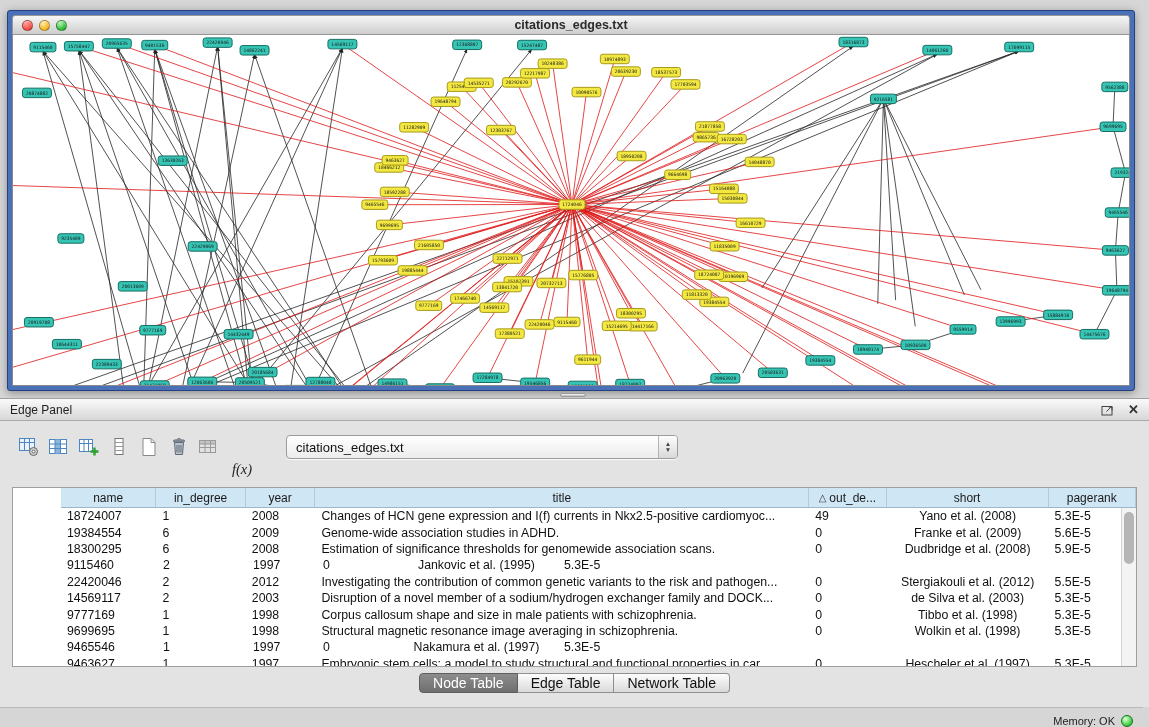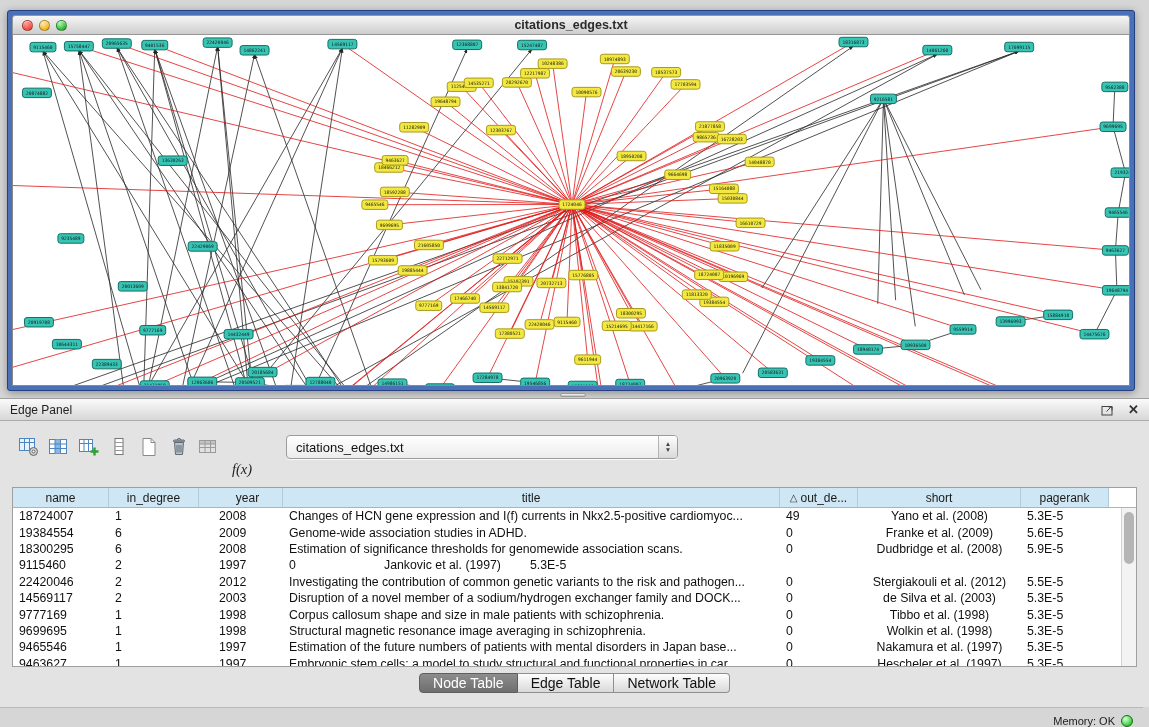--- a/index.html
+++ b/index.html
@@ -46,29 +46,29 @@
     border:1px solid #9c9c9c; border-radius:4px; display:flex; align-items:center;
     font-size:13px; color:#111; padding-left:9px; position:relative;
     box-shadow:0 1px 0 rgba(255,255,255,.8); }
   .stepper { position:absolute; right:0; top:0; bottom:0; width:19px; border-left:1px solid #b3b3b3;
     border-radius:0 3px 3px 0; background:linear-gradient(#fdfdfd,#d9d9d9);
     display:flex; flex-direction:column; align-items:center; justify-content:center; }
   .stepper i { font-style:normal; font-size:6.5px; line-height:6px; color:#444; }
 
   
   .tbl { position:absolute; left:12px; top:88px; right:12px; bottom:40px;
-    background:#fff; border:1px solid #9f9f9f; overflow:hidden; }
+    background:#fff; border:1px solid #9f9f9f; overflow:hidden;padding-left:48px; }
   .tbl-head { display:flex; height:20px; background:#cfe6f4; border-bottom:1px solid #9db8c8; }
   .hc { border-right:1px solid #b2cbdb; display:flex; align-items:center; justify-content:center;
     font-size:12px; color:#1a1a1a; overflow:hidden; white-space:nowrap; }
   .hc.fill { flex:1; background:#fff; border-right:none; }
   .sort-tri { font-size:10px; margin-right:3px; color:#333; }
   .tbl-body .tr { display:flex; height:16.4px; align-items:center; font-size:12.3px; color:#101010; }
   .td { overflow:hidden; white-space:nowrap; padding-left:6px; }
-  .c0 { width:96px; } .c1 { width:90px; } .c2 { width:70px;margin-left:14px; } .c3 { width:497px; }
+  .c0 { width:96px; } .c1 { width:90px; } .c2 { width:70px; } .c3 { width:497px; }
   .c4 { width:78px; } .c5 { width:163px; } .c6 { width:88px; }
   .td.c5 { text-align:center; padding-left:0; }
   .vscroll { position:absolute; right:0; top:20px; bottom:0; width:15px;
     background:#f3f3f3; border-left:1px solid #d4d4d4; }
   .vthumb { position:absolute; left:2px; right:2px; top:4px; height:52px;
     background:#b5b5b5; border-radius:6px; }
 
   
   .tabs { position:absolute; left:0; right:0; bottom:14px; display:flex; justify-content:center; }
   .tab { height:20px; padding:0 13px; font-size:14px; display:flex; align-items:center;
@@ -815,21 +815,21 @@
             <div class="td c3">Estimation of significance thresholds for genomewide association scans.</div>
             <div class="td c4">0</div>
             <div class="td c5">Dudbridge et al. (2008)</div>
             <div class="td c6">5.9E-5</div>
           </div>
           <div class="tr">
             <div class="td c0">9115460</div>
             <div class="td c1">2</div>
             <div class="td c2">1997</div>
             <div class="td c4">0</div>
-            <div class="td c5">Jankovic et al. (1997)</div>
+            <div class="td c5">Jankovic et al. (1995)</div>
             <div class="td c6">5.3E-5</div>
           </div>
           <div class="tr">
             <div class="td c0">22420046</div>
             <div class="td c1">2</div>
             <div class="td c2">2012</div>
             <div class="td c3">Investigating the contribution of common genetic variants to the risk and pathogen...</div>
             <div class="td c4">0</div>
             <div class="td c5">Stergiakouli et al. (2012)</div>
             <div class="td c6">5.5E-5</div>
@@ -858,21 +858,20 @@
             <div class="td c2">1998</div>
             <div class="td c3">Structural magnetic resonance image averaging in schizophrenia.</div>
             <div class="td c4">0</div>
             <div class="td c5">Wolkin et al. (1998)</div>
             <div class="td c6">5.3E-5</div>
           </div>
           <div class="tr">
             <div class="td c0">9465546</div>
             <div class="td c1">1</div>
             <div class="td c2">1997</div>
-            <div class="td c3">Estimation of the future numbers of patients with mental disorders in Japan base...</div>
             <div class="td c4">0</div>
             <div class="td c5">Nakamura et al. (1997)</div>
             <div class="td c6">5.3E-5</div>
           </div>
           <div class="tr">
             <div class="td c0">9463627</div>
             <div class="td c1">1</div>
             <div class="td c2">1997</div>
             <div class="td c3">Embryonic stem cells: a model to study structural and functional properties in car...</div>
             <div class="td c4">0</div>

